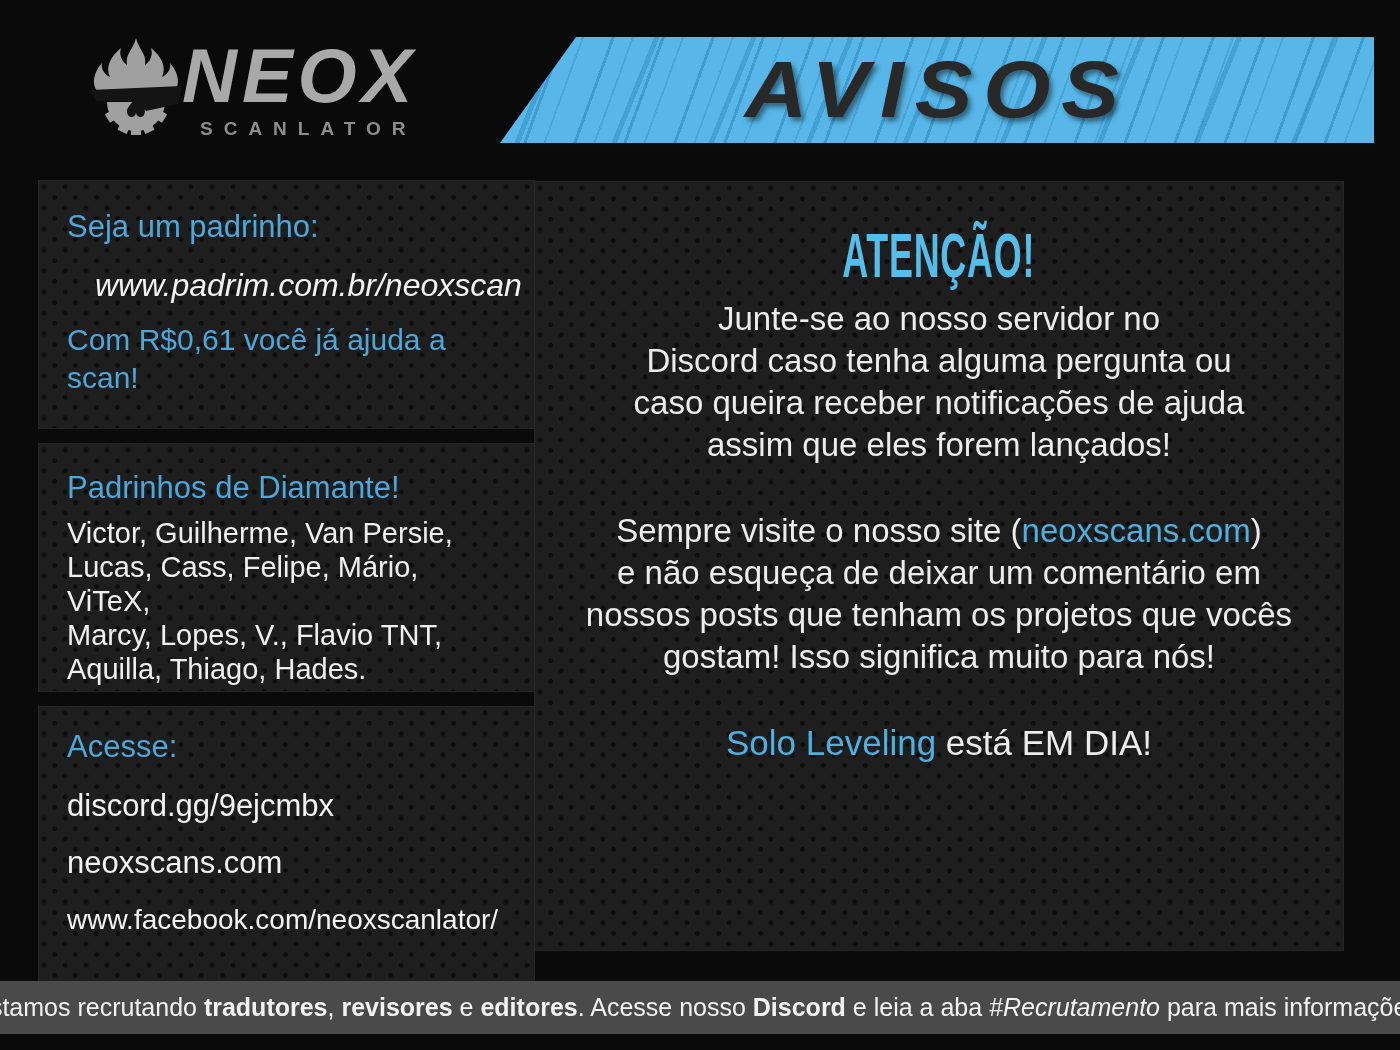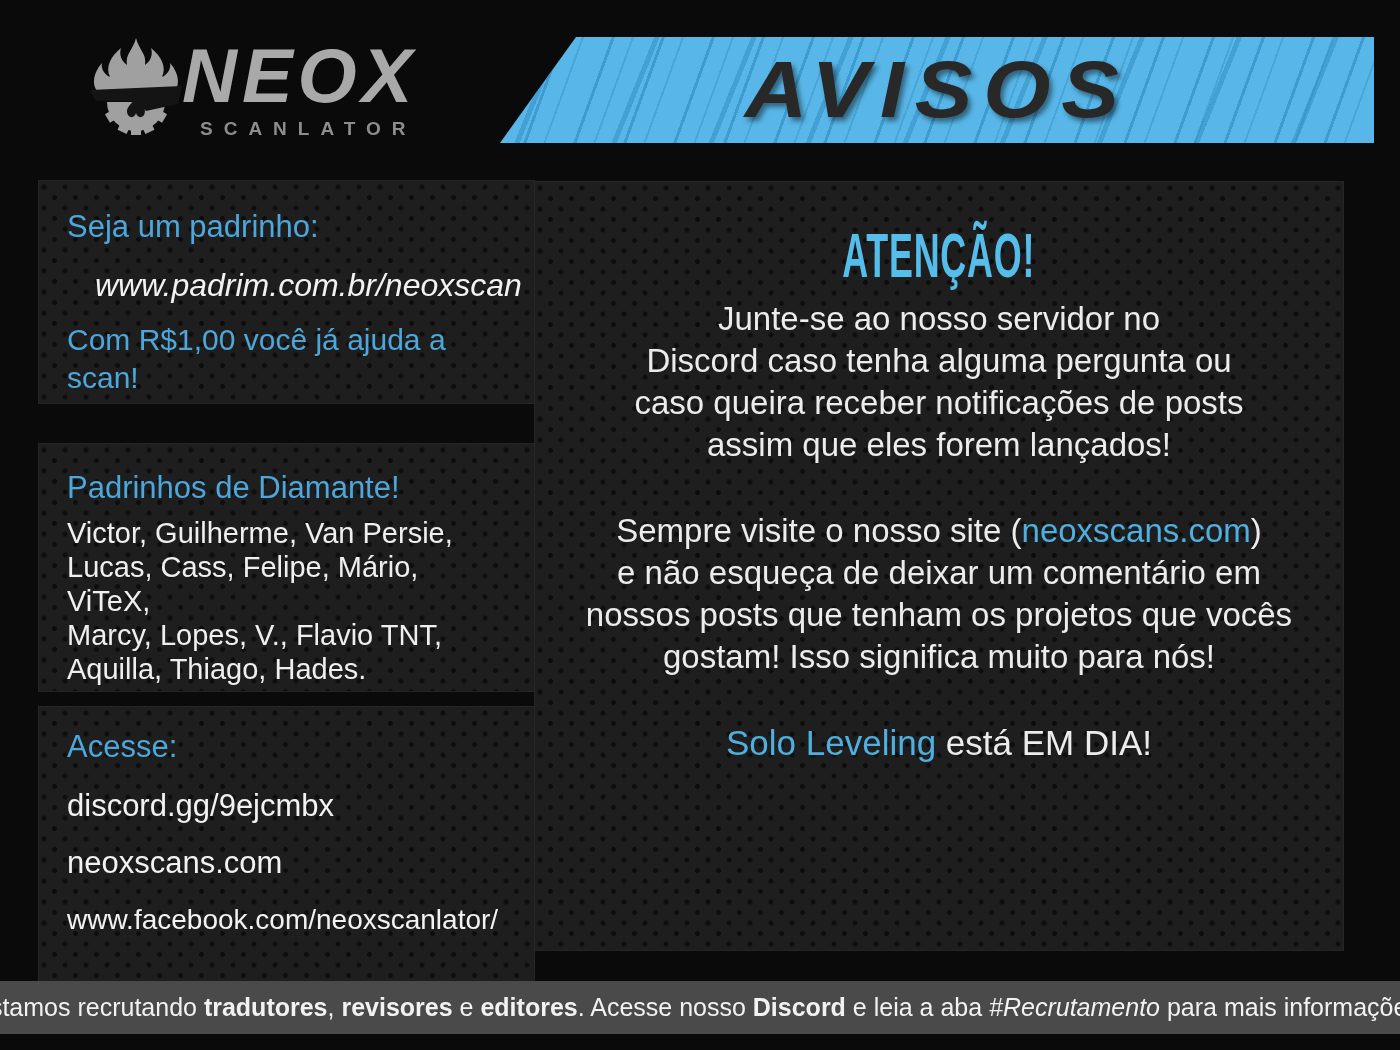--- a/index.html
+++ b/index.html
@@ -48,21 +48,21 @@
     position:absolute;
     background-color:#1e1e1e;
     background-image:
       radial-gradient(circle, #0d0d0d 2.1px, transparent 2.7px),
       radial-gradient(circle, #0d0d0d 2.1px, transparent 2.7px);
     background-size:21px 21px, 21px 21px;
     background-position:5px 6px, 15.5px 16.5px;
     border:1px solid #262626;
     box-sizing:border-box;
   }
-  .box-sponsor{left:38px;top:180px;width:497px;height:224px;padding:26px 28px;}
+  .box-sponsor{left:38px;top:180px;width:497px;height:249px;padding:26px 28px;}
   .box-diamond{left:38px;top:443px;width:497px;height:249px;padding:24px 28px;}
   .box-links{left:38px;top:706px;width:497px;height:322px;padding:20px 28px;}
   .box-notice{left:534px;top:181px;width:810px;height:770px;padding:20px 30px;text-align:center;}
   .h-blue{font-size:31px;color:#4da7da;line-height:40px;}
   .sponsor-url{font-size:32px;font-style:italic;color:#f2f2f2;margin-top:18px;line-height:40px;margin-left:28px;}
   .sponsor-note{font-size:30px;color:#4da7da;margin-top:16px;line-height:38px;}
   .diamond-names{font-size:29px;color:#efefef;margin-top:8px;line-height:34px;}
   .link-line{font-size:31px;color:#f2f2f2;margin-top:21px;line-height:36px;}
   .link-line.small{font-size:28px;}
   
@@ -106,21 +106,21 @@
   <div class="brand">NEOX</div>
   <div class="brand-sub">SCANLATOR</div>
 
   <div class="banner">
     <span class="banner-title">AVISOS</span>
   </div>
 
   <div class="dotbox box-sponsor">
     <div class="h-blue">Seja um padrinho:</div>
     <div class="sponsor-url">www.padrim.com.br/neoxscan</div>
-    <div class="sponsor-note">Com R$1,00 você já ajuda a scan!</div>
+    <div class="sponsor-note">Com R$0,61 você já ajuda a scan!</div>
   </div>
 
   <div class="dotbox box-diamond">
     <div class="h-blue">Padrinhos de Diamante!</div>
     <div class="diamond-names">
         <div>Victor, Guilherme, Van Persie,</div>
         <div>Lucas, Cass, Felipe, Mário, ViTeX,</div>
         <div>Marcy, Lopes, V., Flavio TNT,</div>
         <div>Aquilla, Thiago, Hades.</div>
       </div>
@@ -131,21 +131,21 @@
     <div class="link-line">discord.gg/9ejcmbx</div>
     <div class="link-line">neoxscans.com</div>
     <div class="link-line small">www.facebook.com/neoxscanlator/</div>
   </div>
 
   <div class="dotbox box-notice">
     <span class="notice-heading">ATENÇÃO!</span>
     <div class="notice-par p1">
         <div>Junte-se ao nosso servidor no</div>
         <div>Discord caso tenha alguma pergunta ou</div>
-        <div>caso queira receber notificações de posts</div>
+        <div>caso queira receber notificações de ajuda</div>
         <div>assim que eles forem lançados!</div>
       </div>
     <div class="notice-par p2">
         <div><span>Sempre visite o nosso site (</span><span class="link-blue">neoxscans.com</span><span>)</span></div>
         <div>e não esqueça de deixar um comentário em</div>
         <div>nossos posts que tenham os projetos que vocês</div>
         <div>gostam! Isso significa muito para nós!</div>
       </div>
     <div class="notice-par p3"><span class="link-blue">Solo Leveling</span><span> está EM DIA!</span></div>
   </div>

